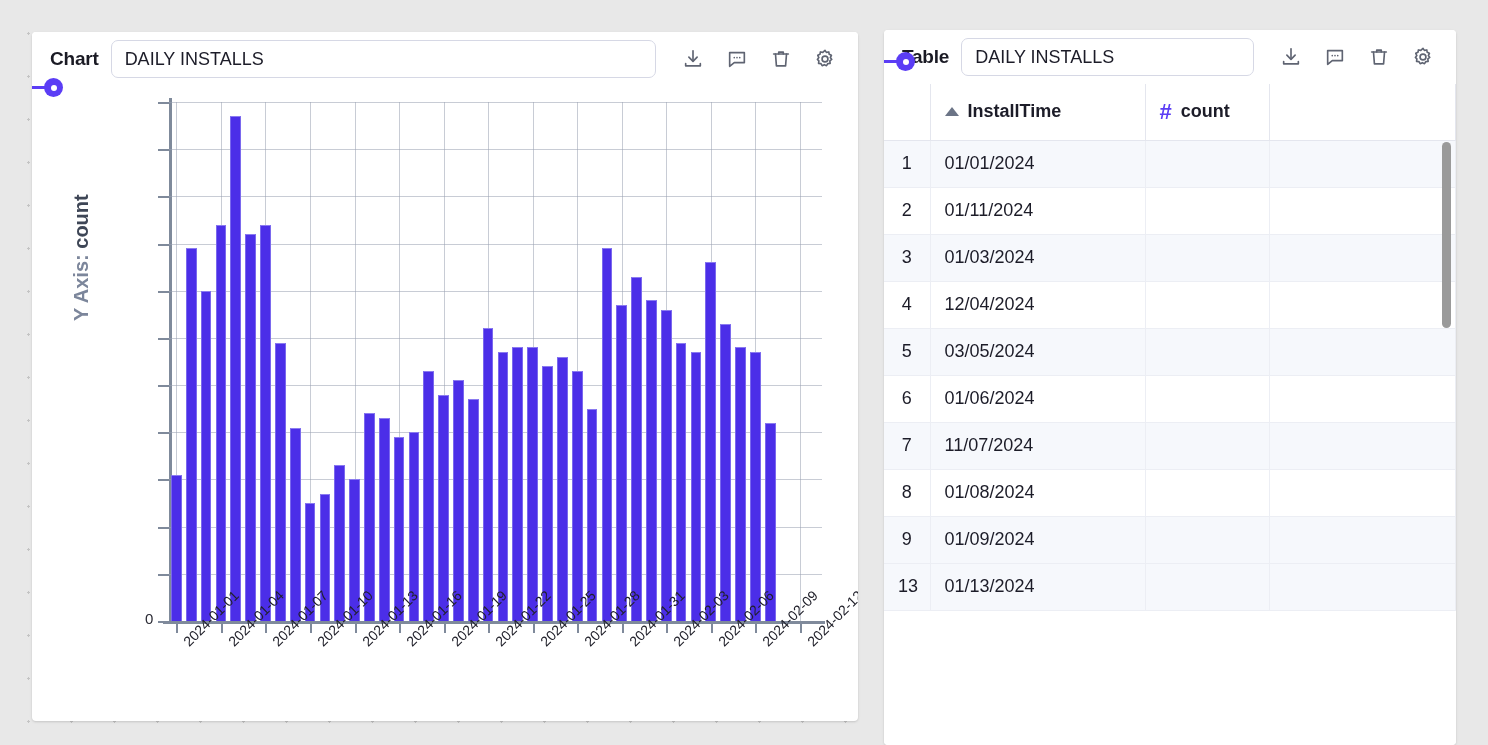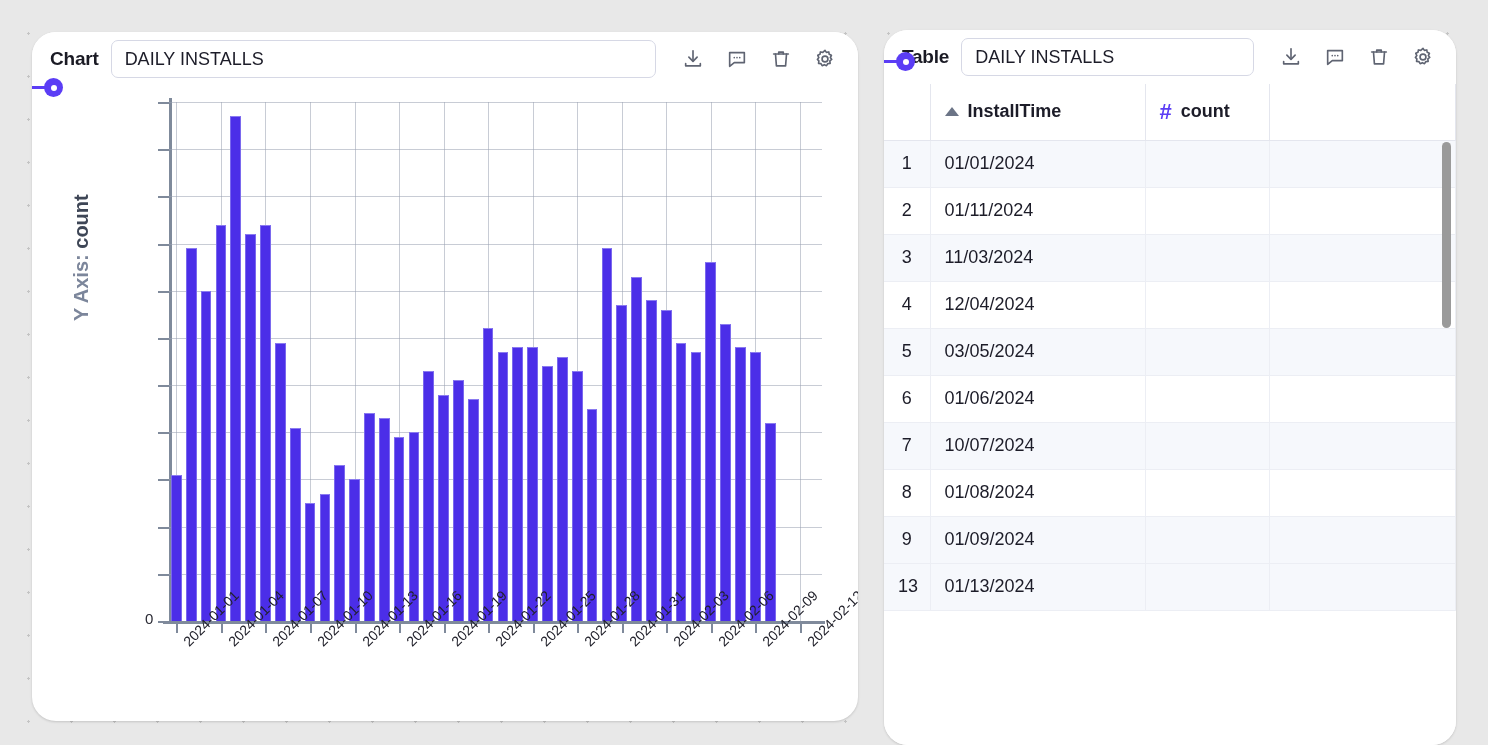--- a/index.html
+++ b/index.html
@@ -13,21 +13,21 @@
     background-image: radial-gradient(circle, #c4c4c4 1.1px, transparent 1.2px);
     background-size: 43px 43px;
     background-position: 7px 12px;
     position: relative;
   }
 
   
   .panel {
     position: absolute;
     background: #ffffff;
-    border-radius: 24px;
+    border-radius: 4px;
     box-shadow: 0 1px 3px rgba(0,0,0,0.10), 0 1px 2px rgba(0,0,0,0.06);
     overflow: hidden;
   }
 
   
   #chart-panel {
     left: 32px;
     top: 32px;
     width: 826px;
     height: 689px;
@@ -631,21 +631,21 @@
             <td class="col-pad"></td>
           </tr>
           <tr class="even">
             <td class="col-idx">2</td>
             <td class="col-a">01/11/2024</td>
             <td class="col-b"></td>
             <td class="col-pad"></td>
           </tr>
           <tr class="odd">
             <td class="col-idx">3</td>
-            <td class="col-a">11/03/2024</td>
+            <td class="col-a">01/03/2024</td>
             <td class="col-b"></td>
             <td class="col-pad"></td>
           </tr>
           <tr class="even">
             <td class="col-idx">4</td>
             <td class="col-a">12/04/2024</td>
             <td class="col-b"></td>
             <td class="col-pad"></td>
           </tr>
           <tr class="odd">
@@ -655,21 +655,21 @@
             <td class="col-pad"></td>
           </tr>
           <tr class="even">
             <td class="col-idx">6</td>
             <td class="col-a">01/06/2024</td>
             <td class="col-b"></td>
             <td class="col-pad"></td>
           </tr>
           <tr class="odd">
             <td class="col-idx">7</td>
-            <td class="col-a">10/07/2024</td>
+            <td class="col-a">11/07/2024</td>
             <td class="col-b"></td>
             <td class="col-pad"></td>
           </tr>
           <tr class="even">
             <td class="col-idx">8</td>
             <td class="col-a">01/08/2024</td>
             <td class="col-b"></td>
             <td class="col-pad"></td>
           </tr>
           <tr class="odd">

